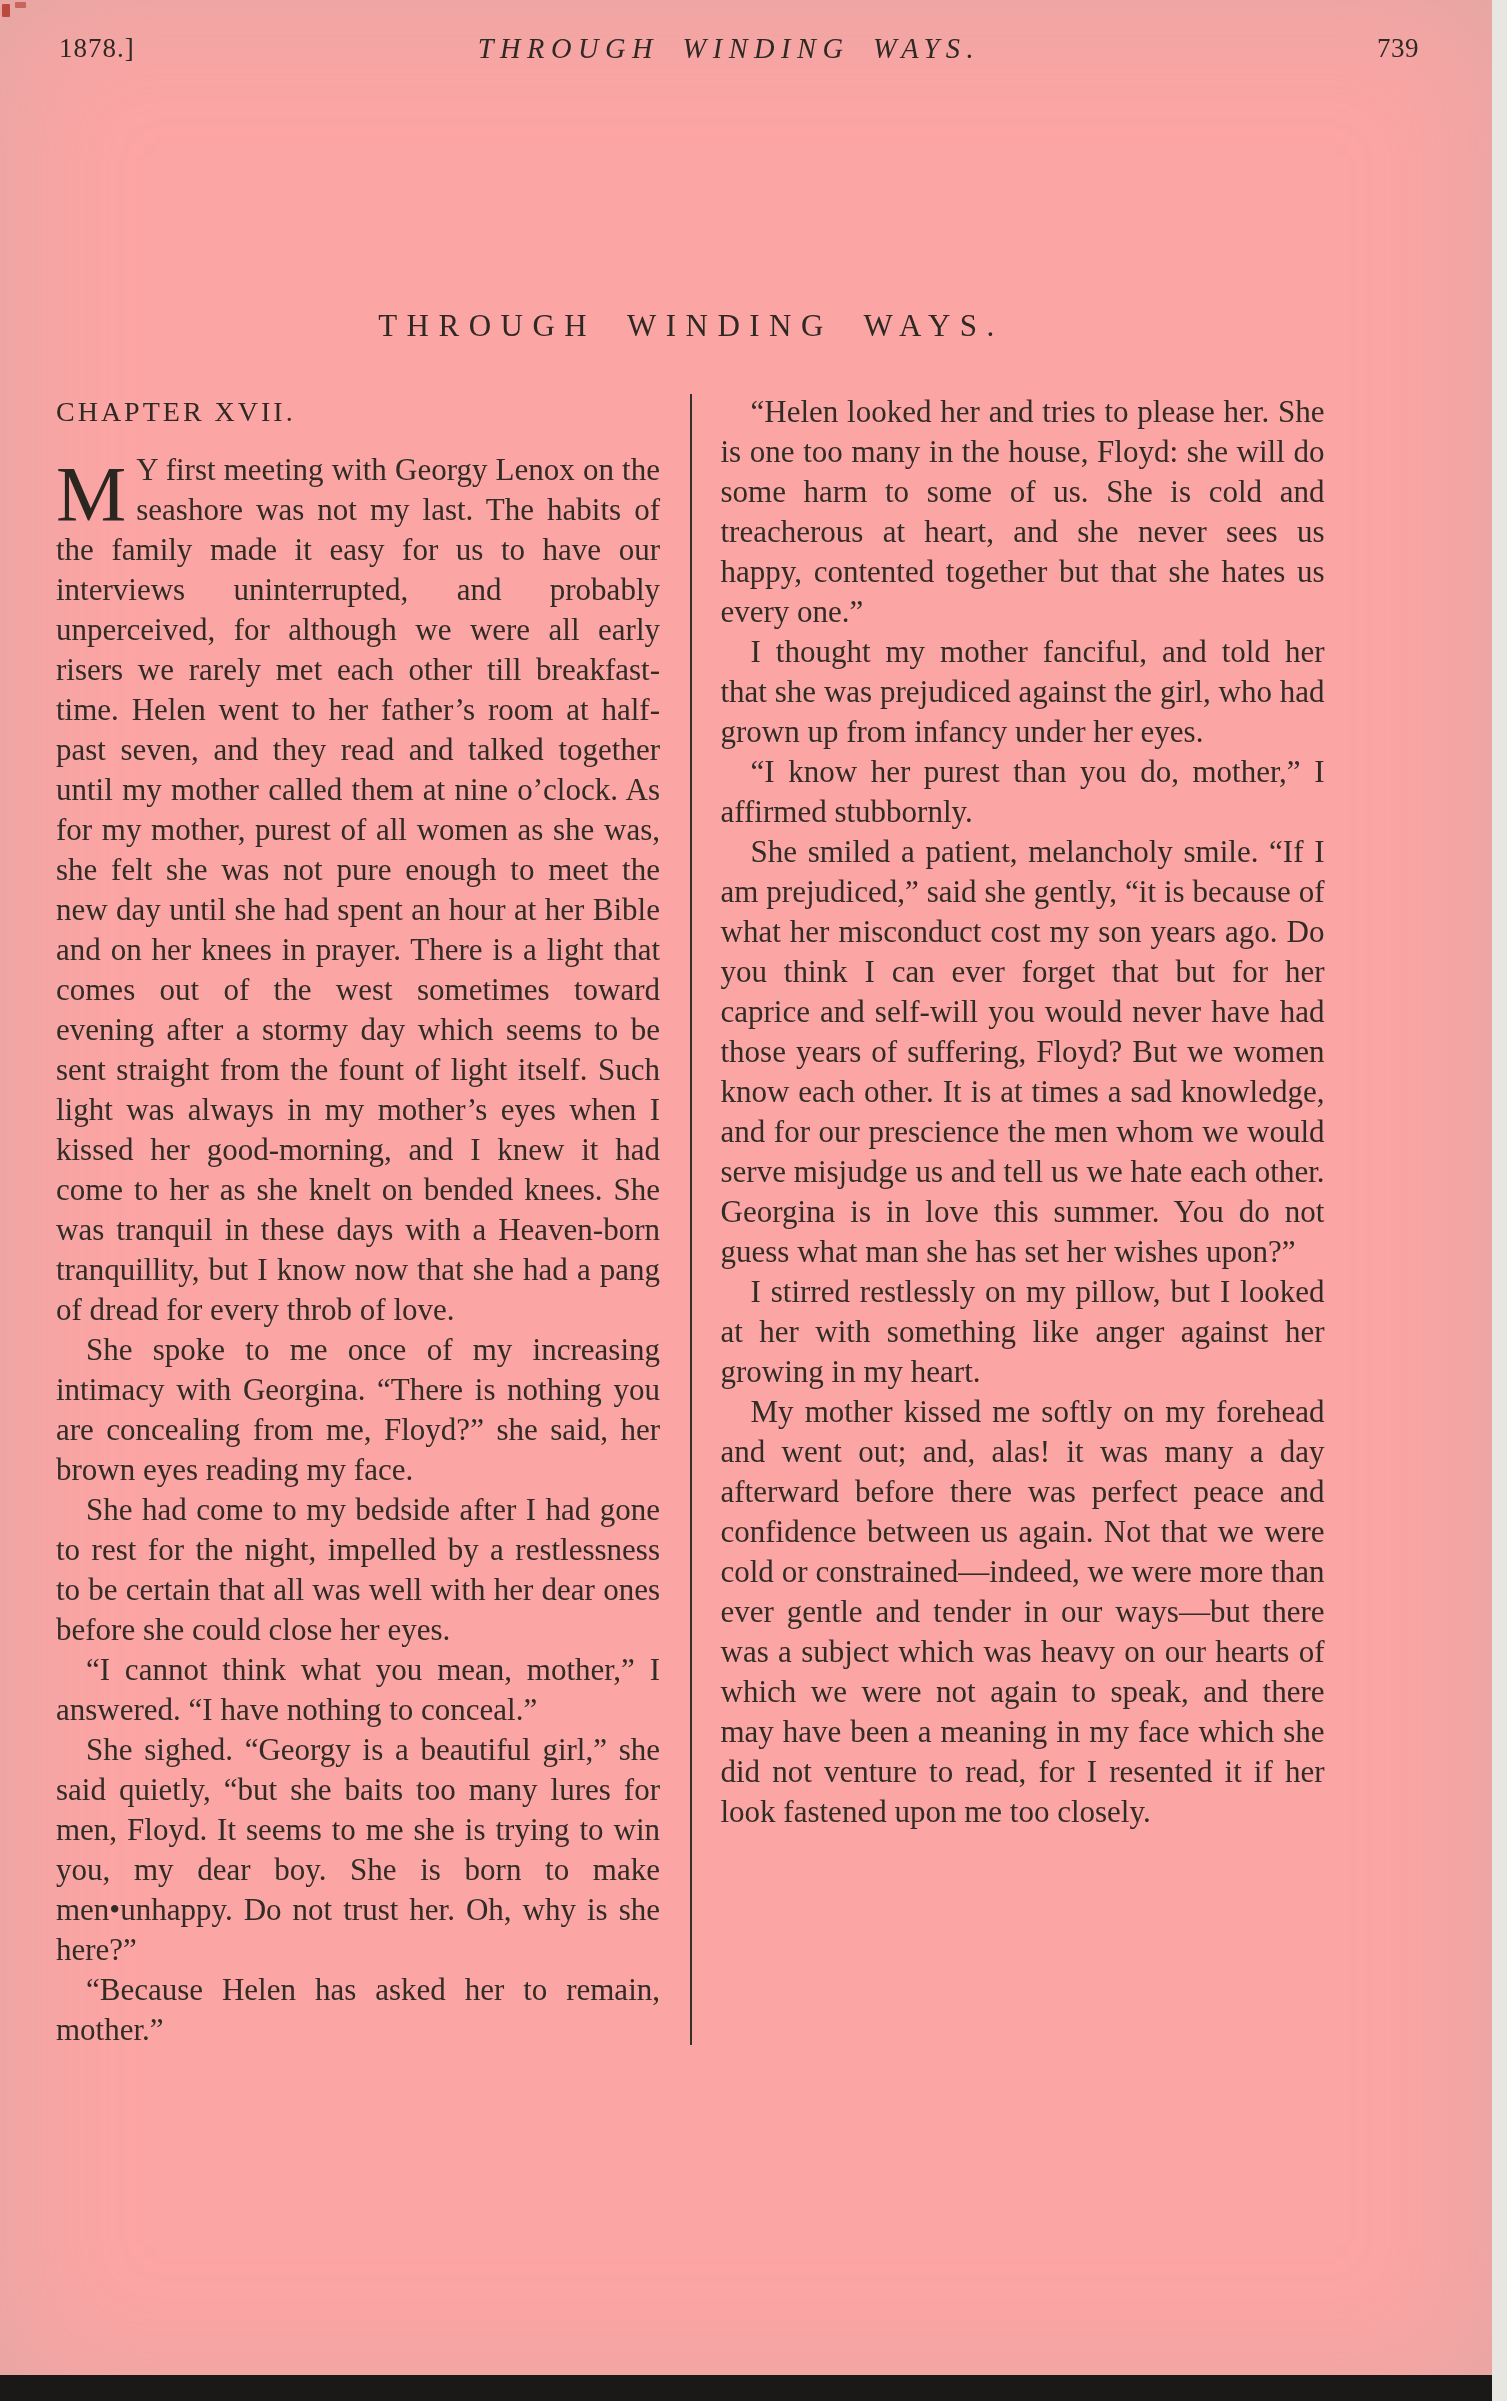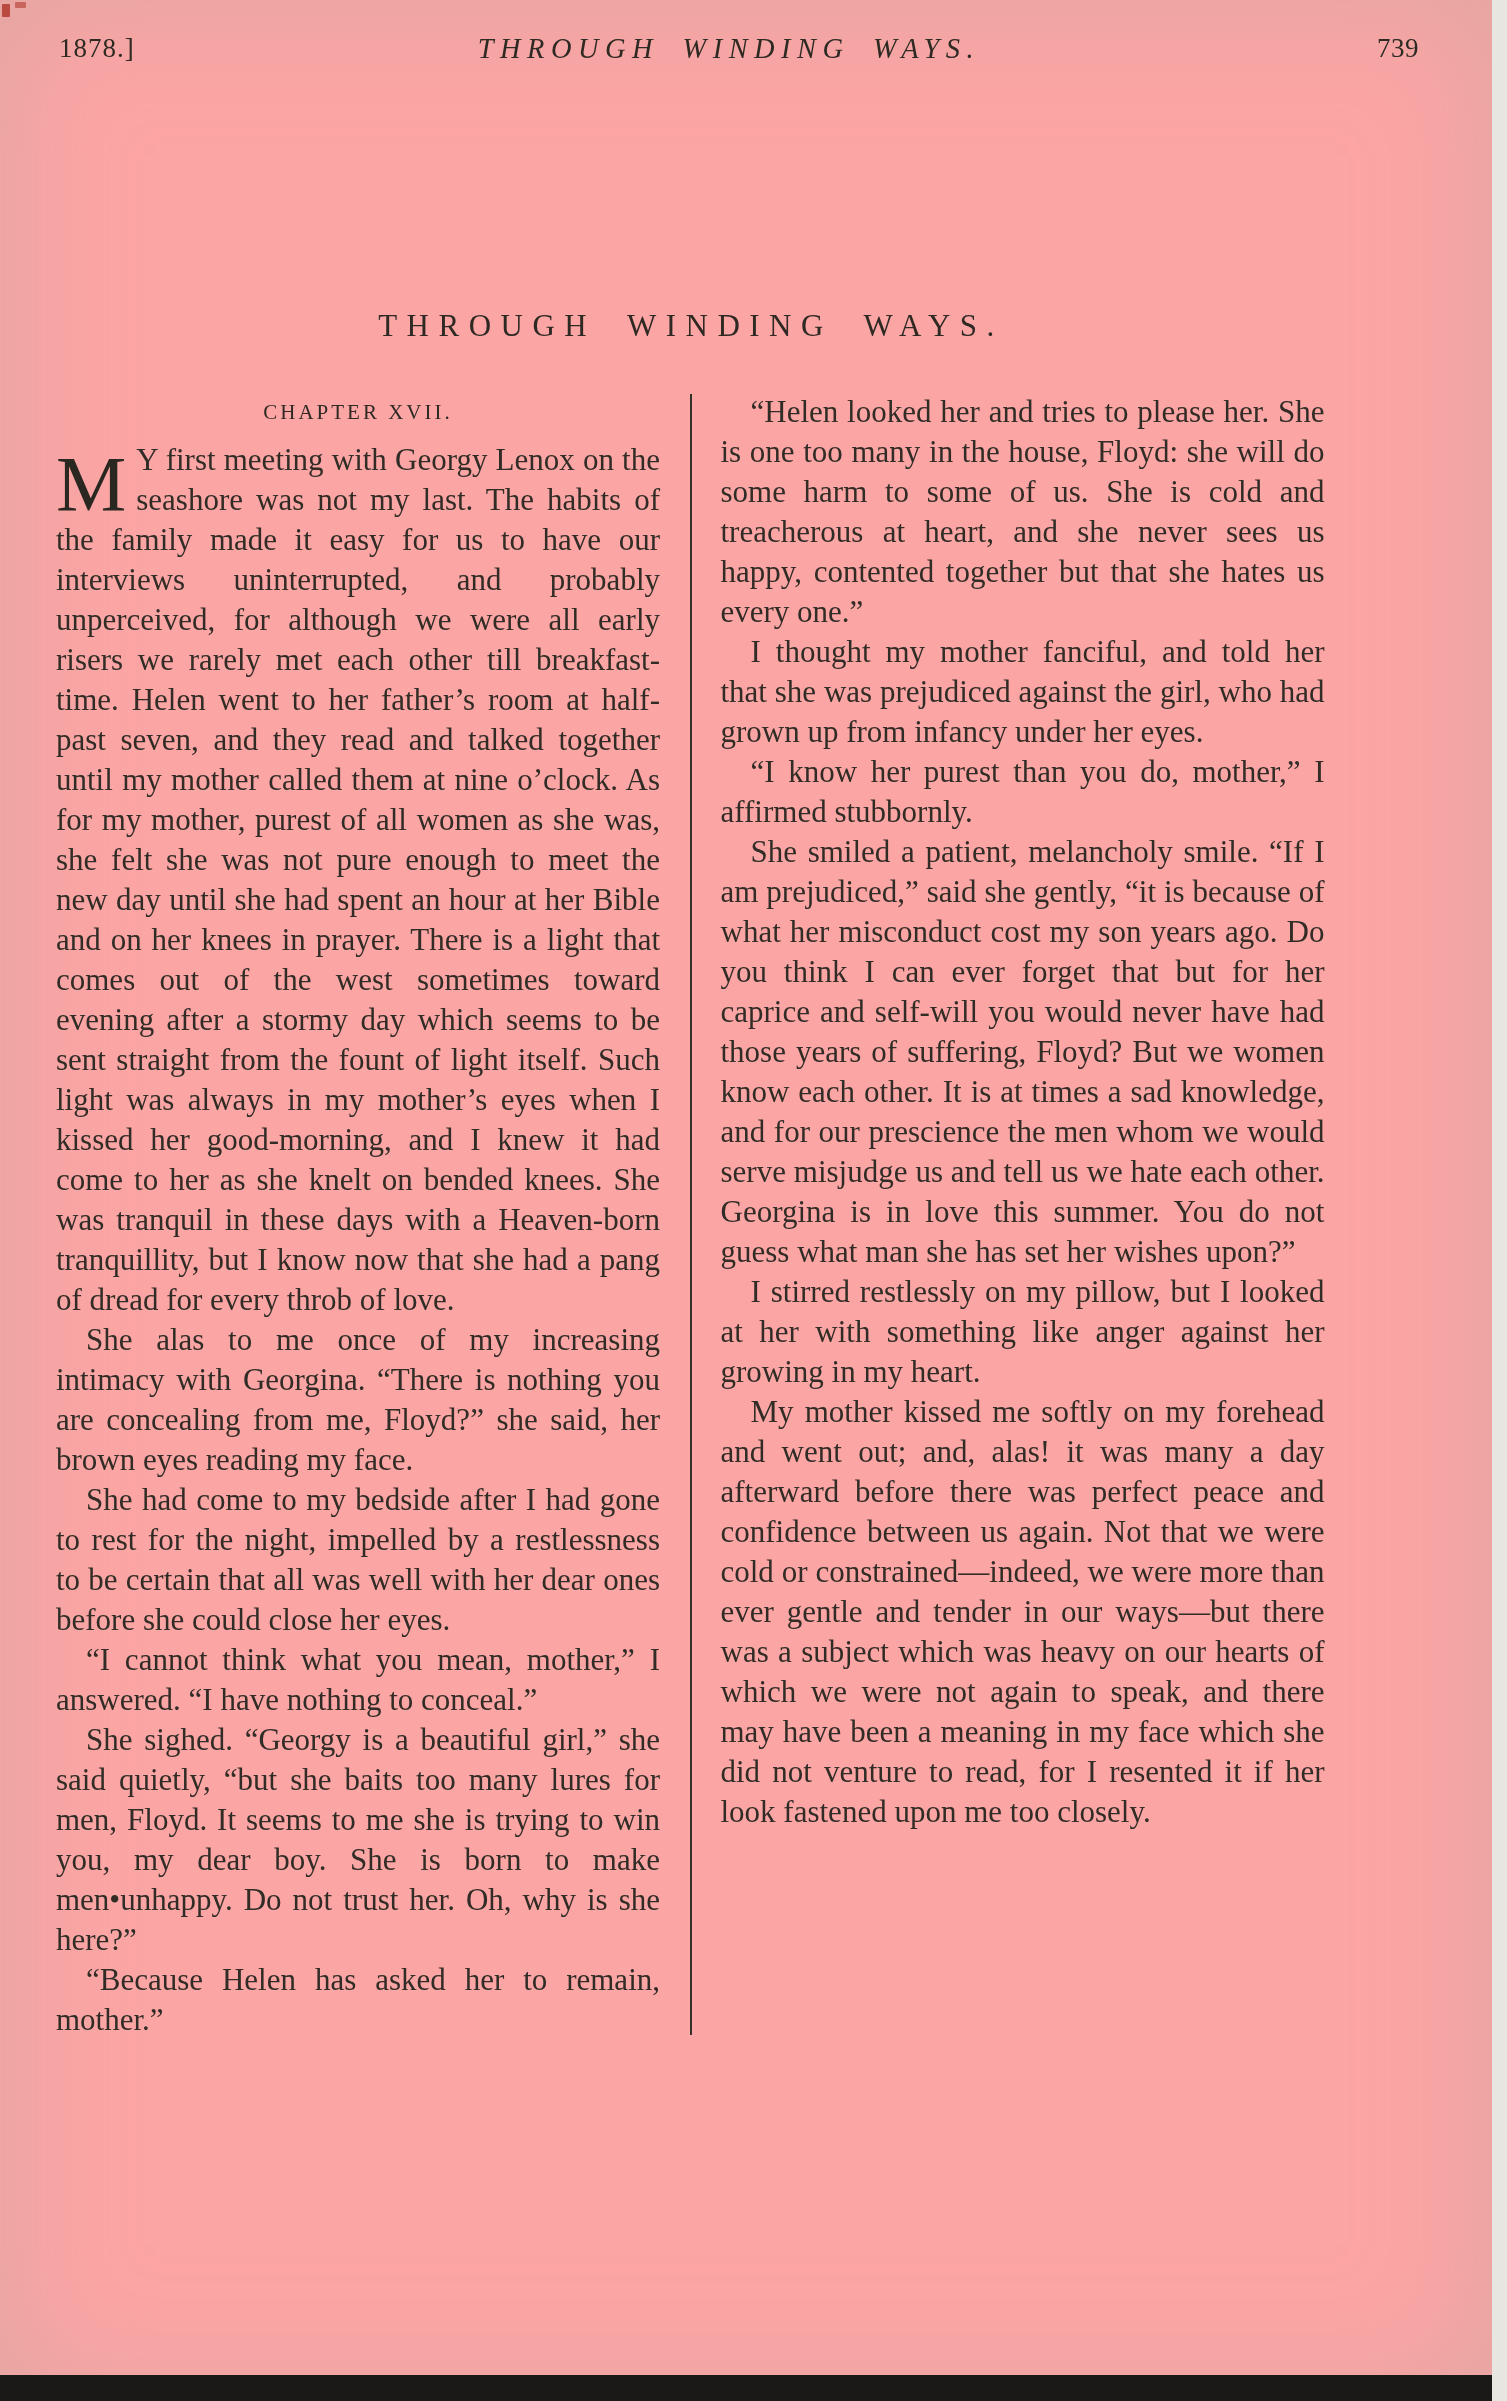--- a/index.html
+++ b/index.html
@@ -70,26 +70,25 @@
     line-height: 40px;
     text-align: justify;
     color: #312d26;
   }
   .column-divider {
     width: 1.5px;
     background: #34312b;
     margin: 2px 29px 5px 30px;
   }
   .chapter-heading {
-    text-align: center;
-    font-size: 21px;
+    font-size: 28px;
     font-weight: normal;
     letter-spacing: 3px;
     line-height: 40px;
-    margin-bottom: 8px;
+    margin-bottom: 18px;
     color: #2e2a23;
   }
   .col p { margin: 0; text-indent: 30px; }
   .col p.opening { text-indent: 0; }
   .dropcap {
     float: left;
     font-size: 79px;
     line-height: 1;
     height: 75px;
     padding: 4px 10px 0 0;
@@ -121,21 +120,21 @@
     <span class="header-page-number">739</span>
   </div>
 
   <h1 class="article-title">THROUGH WINDING WAYS.</h1>
 
   <div class="columns">
 
     <div class="col">
       <h2 class="chapter-heading">CHAPTER XVII.</h2>
       <p class="opening"><span class="dropcap">M</span><span>Y first meeting with Georgy Lenox on the seashore was not my last. The habits of the family made it easy for us to have our interviews uninterrupted, and probably unperceived, for although we were all early risers we rarely met each other till breakfast-time. Helen went to her father’s room at half-past seven, and they read and talked together until my mother called them at nine o’clock. As for my mother, purest of all women as she was, she felt she was not pure enough to meet the new day until she had spent an hour at her Bible and on her knees in prayer. There is a light that comes out of the west sometimes toward evening after a stormy day which seems to be sent straight from the fount of light itself. Such light was always in my mother’s eyes when I kissed her good-morning, and I knew it had come to her as she knelt on bended knees. She was tranquil in these days with a Heaven-born tranquillity, but I know now that she had a pang of dread for every throb of love.</span></p>
-      <p>She alas to me once of my increasing intimacy with Georgina. “There is nothing you are concealing from me, Floyd?” she said, her brown eyes reading my face.</p>
+      <p>She spoke to me once of my increasing intimacy with Georgina. “There is nothing you are concealing from me, Floyd?” she said, her brown eyes reading my face.</p>
       <p>She had come to my bedside after I had gone to rest for the night, impelled by a restlessness to be certain that all was well with her dear ones before she could close her eyes.</p>
       <p>“I cannot think what you mean, mother,” I answered. “I have nothing to conceal.”</p>
       <p>She sighed. “Georgy is a beautiful girl,” she said quietly, “but she baits too many lures for men, Floyd. It seems to me she is trying to win you, my dear boy. She is born to make men•unhappy. Do not trust her. Oh, why is she here?”</p>
       <p>“Because Helen has asked her to remain, mother.”</p>
     </div>
 
     <div class="column-divider"></div>
 
     <div class="col">
       <p>“Helen looked her and tries to please her. She is one too many in the house, Floyd: she will do some harm to some of us. She is cold and treacherous at heart, and she never sees us happy, contented together but that she hates us every one.”</p>

